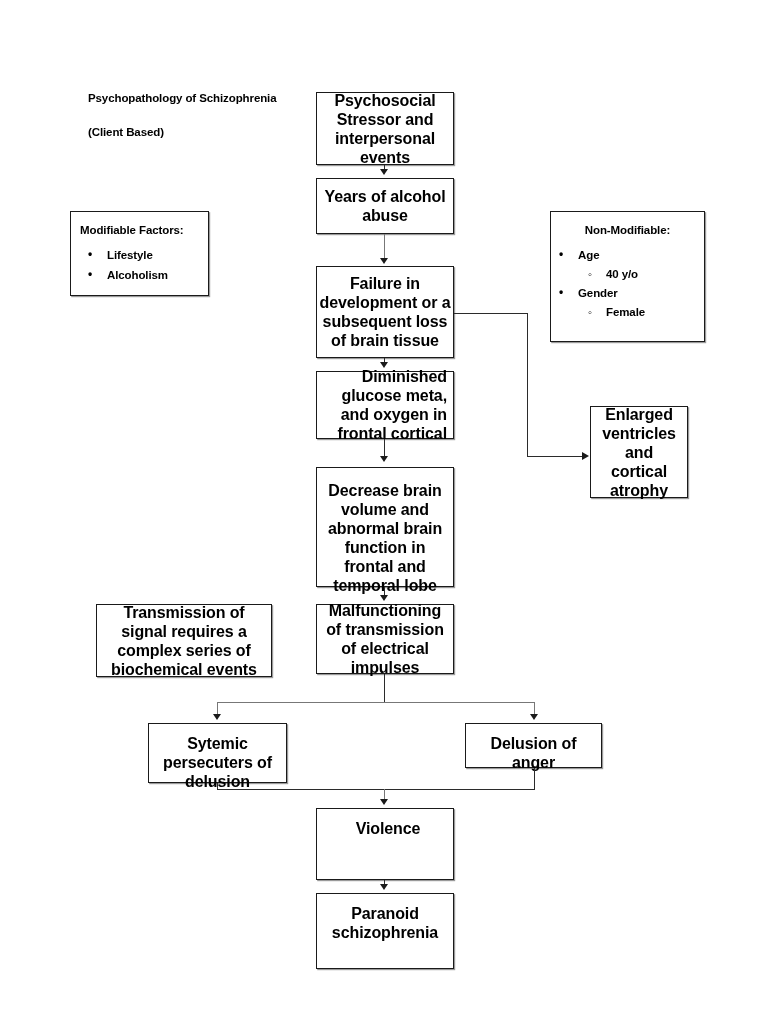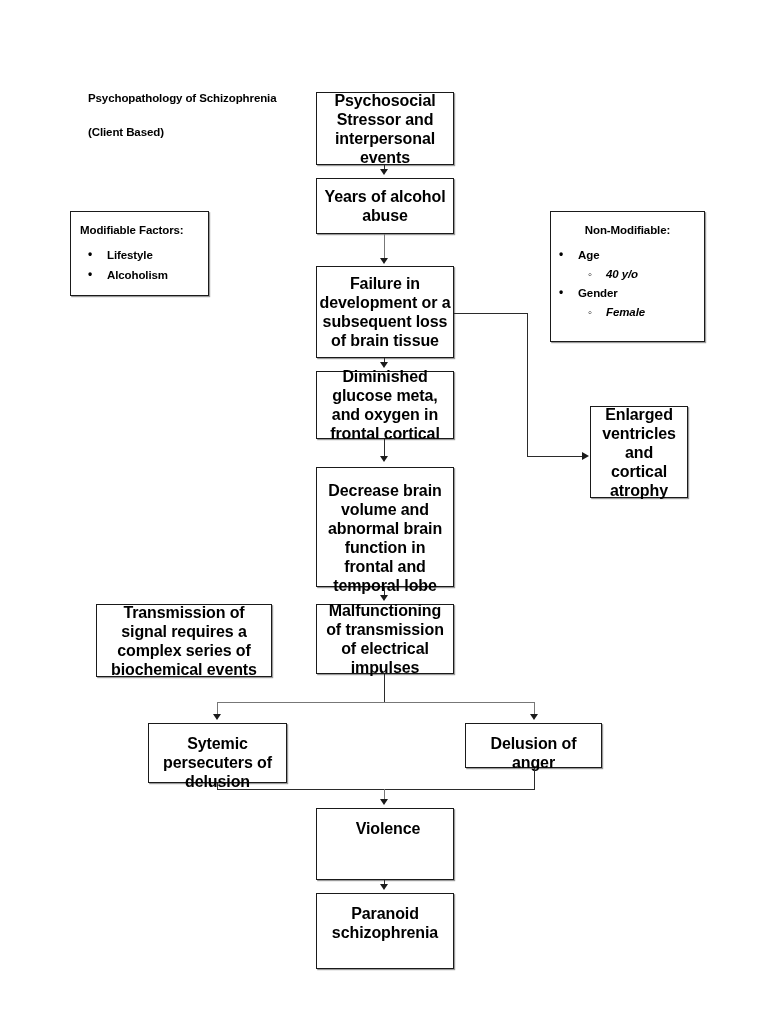--- a/index.html
+++ b/index.html
@@ -94,21 +94,20 @@
   }
   ul.subbullets {
     list-style: none;
     margin: 2px 0 0 0;
     padding: 0;
   }
   ul.subbullets > li {
     position: relative;
     padding-left: 28px;
     font-weight: bold;
-    font-style: italic;
   }
   ul.subbullets > li::before {
     content: "\25E6";
     position: absolute;
     left: 10px;
     top: 0px;
     font-size: 11px;
   }
 
   
@@ -194,21 +193,21 @@
   </div>
 
   <div class="hline dark" style="left:454px; top:313px; width:74px;"></div>
   <div class="vline dark" style="left:527px; top:313px; height:143px;"></div>
   <div class="hline dark" style="left:527px; top:456px; width:56px;"></div>
   <div class="arrow-right" style="left:582px; top:452px;"></div>
 
   <div class="vline dark" style="left:384px; top:358px; height:8px;"></div>
   <div class="arrow-down" style="left:380px; top:362px;"></div>
 
-  <div class="box center-v" style="left:316px; top:371px; width:138px; height:68px; padding:0 6px;">
+  <div class="box center-v" style="left:316px; top:371px; width:138px; height:68px; padding:0 6px;text-align:right;">
     <div class="txt">Diminished glucose meta, and oxygen in frontal cortical</div>
   </div>
 
   <div class="vline dark" style="left:384px; top:439px; height:20px;"></div>
   <div class="arrow-down" style="left:380px; top:456px;"></div>
 
   <div class="box top-v" style="left:316px; top:467px; width:138px; height:120px; padding:13px 7px 12px 7px;">
     <div class="txt">Decrease brain volume and abnormal brain function in frontal and temporal lobe</div>
   </div>
 

